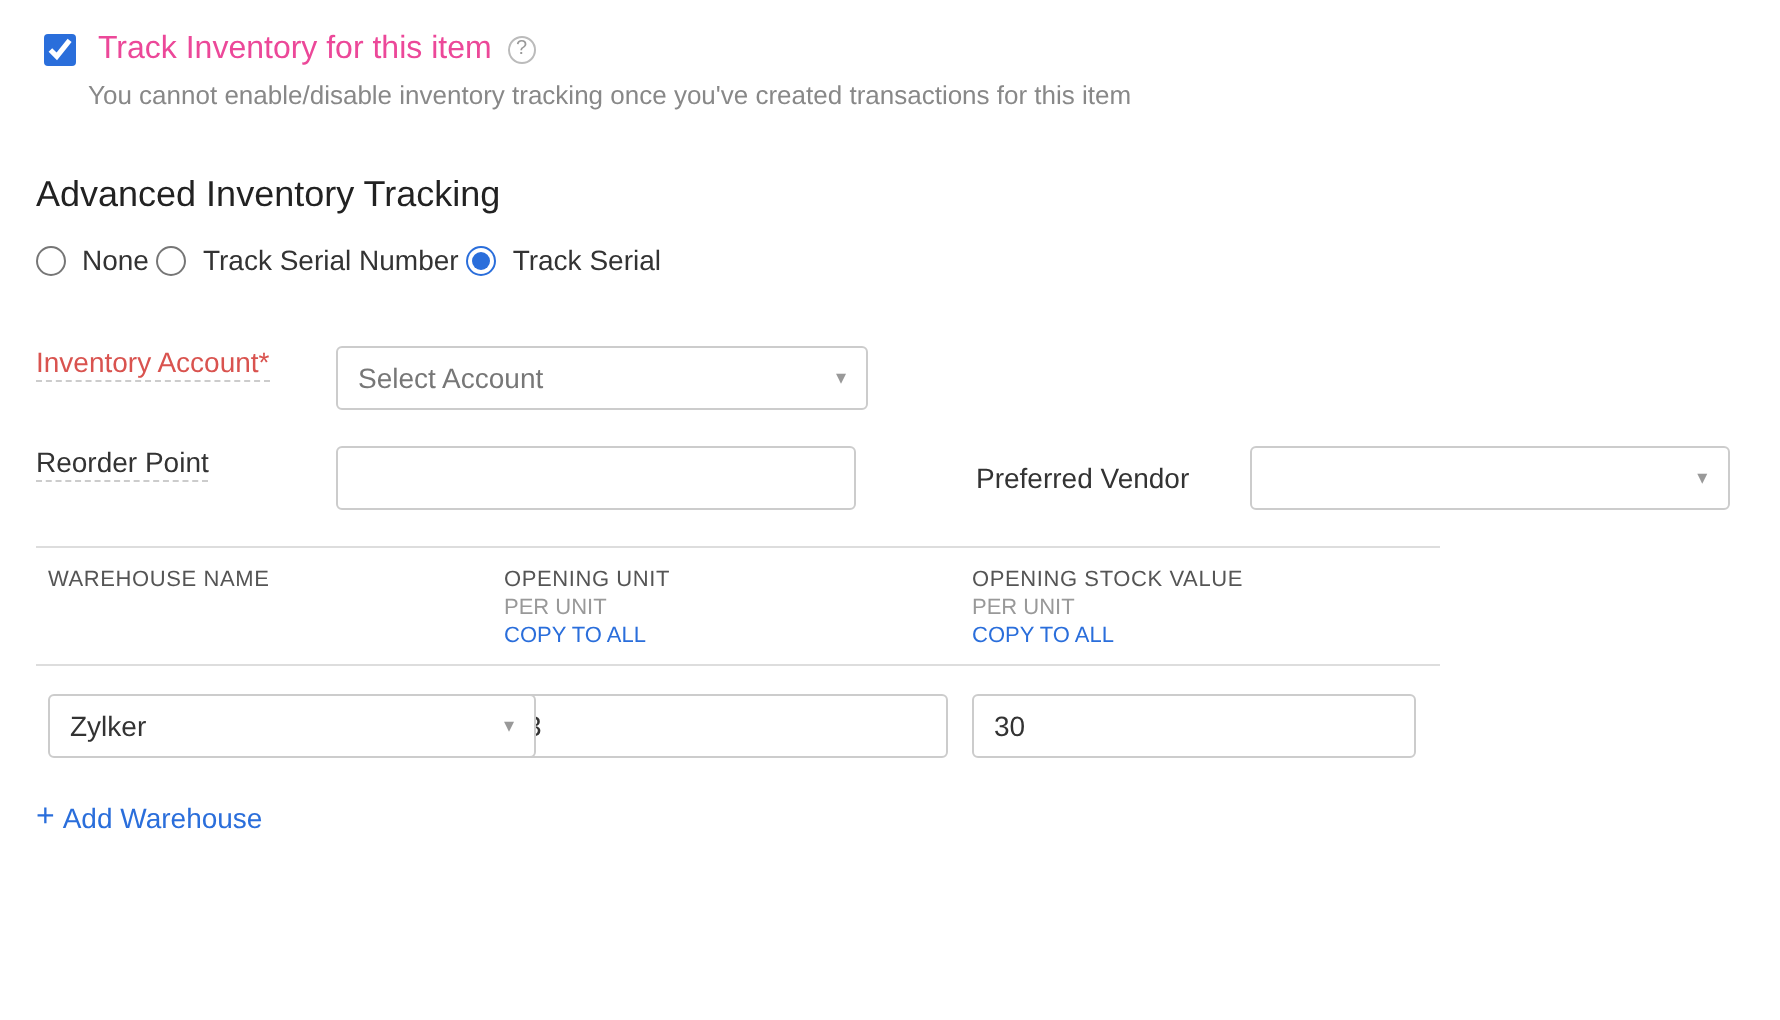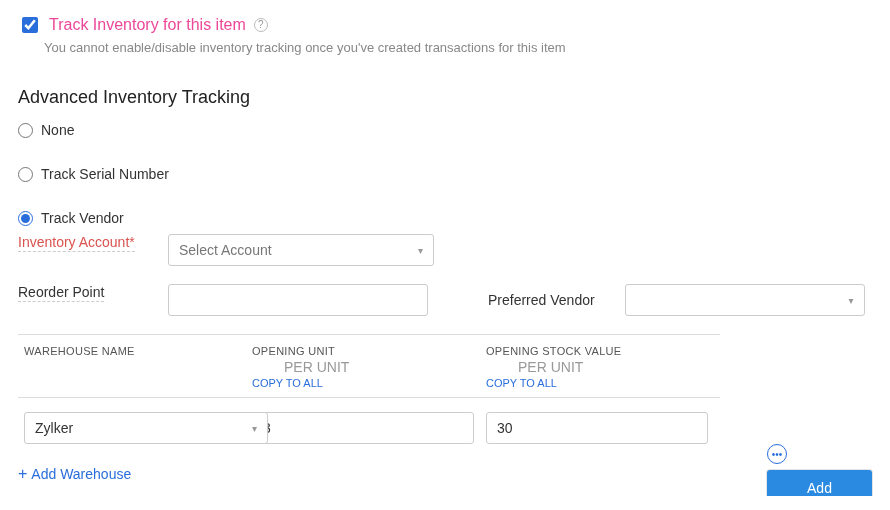--- a/index.html
+++ b/index.html
@@ -17,21 +17,21 @@
     accent-color: #2a6edb;
   }
   .track-label { font-size: 16px; color: #ec4899; }
   .help-icon {
     width: 14px; height: 14px; border: 1px solid #bbb; border-radius: 50%;
     display: inline-flex; align-items: center; justify-content: center;
     font-size: 10px; color: #999; line-height:1;
   }
   .help-text { margin: 4px 0 0 26px; font-size: 13px; color: #888; }
   .section-title { font-size: 18px; color: #222; margin: 32px 0 14px 0; font-weight: 400; }
-  .radio-group { display: flex; flex-direction: column; gap: 28px; margin-bottom: 8px; }
+  .radio-group { display: flex; flex-direction: row; gap: 4px; margin-bottom: 35px; }
   .radio-row { display: flex; align-items: center; gap: 8px; font-size: 14px; color: #333; }
   .radio-row input[type=radio] { width: 15px; height: 15px; accent-color: #2a6edb; margin:0;}
   .field-row { display:flex; align-items:flex-start; margin-bottom:18px; }
   .label-cell { width:150px; }
   .label-required { color:#d9534f; }
   .label-required .req { color:#d9534f; }
   .dashed { border-bottom:1px dashed #ccc; padding-bottom:1px; }
   .input, .select {
     height: 32px;
     border: 1px solid #ccc;
@@ -45,21 +45,21 @@
   .select .placeholder { color:#777; }
   .select .caret { font-size:10px; color:#999; }
   .w-account { width:266px; }
   .w-reorder { width:260px; }
   .w-vendor { width:240px; }
   .vendor-block { display:flex; align-items:center; margin-left:60px; gap:30px;}
   .table-wrap { margin-top:18px; width:702px; }
   .thead { display:flex; border-top:1px solid #ddd; border-bottom:1px solid #ddd; padding:10px 0 8px 0; }
   .th { display:flex; flex-direction:column; gap:2px; }
   .th-title { font-size:11px; font-weight:400; color:#555; letter-spacing:0.3px; }
-  .th-sub { font-size:14px; color:#999;margin-left:32px; }
+  .th-sub { font-size:11px; color:#999; }
   .th-link { font-size:11px; color:#2a6edb; cursor:pointer; }
   .col-wh { width:234px; padding-left:6px;}
   .col-os { width:234px; }
   .col-osv { width:234px; }
   .trow { display:flex; padding:14px 0; align-items:center; gap:0;}
   .cell { }
   .wh-select { width:244px; }
   .num-input { width:222px; }
   .add-wh { color:#2a6edb; font-size:14px; cursor:pointer; margin-top:8px; display:flex; align-items:center; gap:4px;}
   .plus { font-size:16px; line-height:1; }
@@ -93,21 +93,21 @@
   <label class="radio-row">
     <input type="radio" name="trk" style="">
     <span>None</span>
   </label>
   <label class="radio-row">
     <input type="radio" name="trk" style="">
     <span>Track Serial Number</span>
   </label>
   <label class="radio-row">
     <input type="radio" name="trk" checked="" style="">
-    <span>Track Vendor</span>
+    <span>Track Serial</span>
   </label>
 </div>
 
 <div class="field-row">
   <div class="label-cell">
     <span class="dashed label-required">
       <span>Inventory Account</span><span class="req">*</span>
     </span>
   </div>
   <div class="select w-account">

